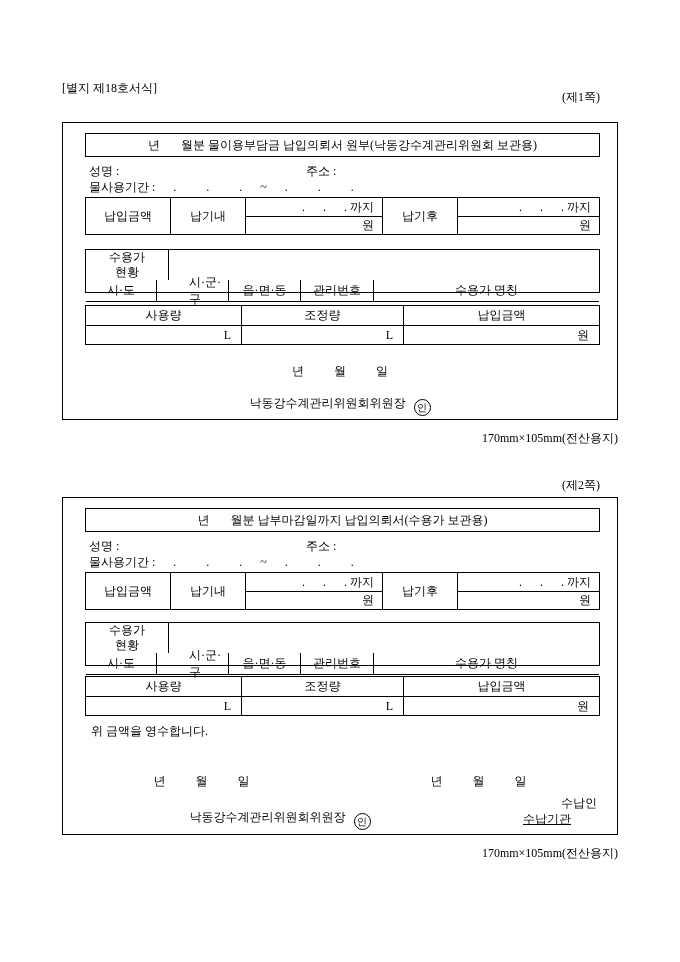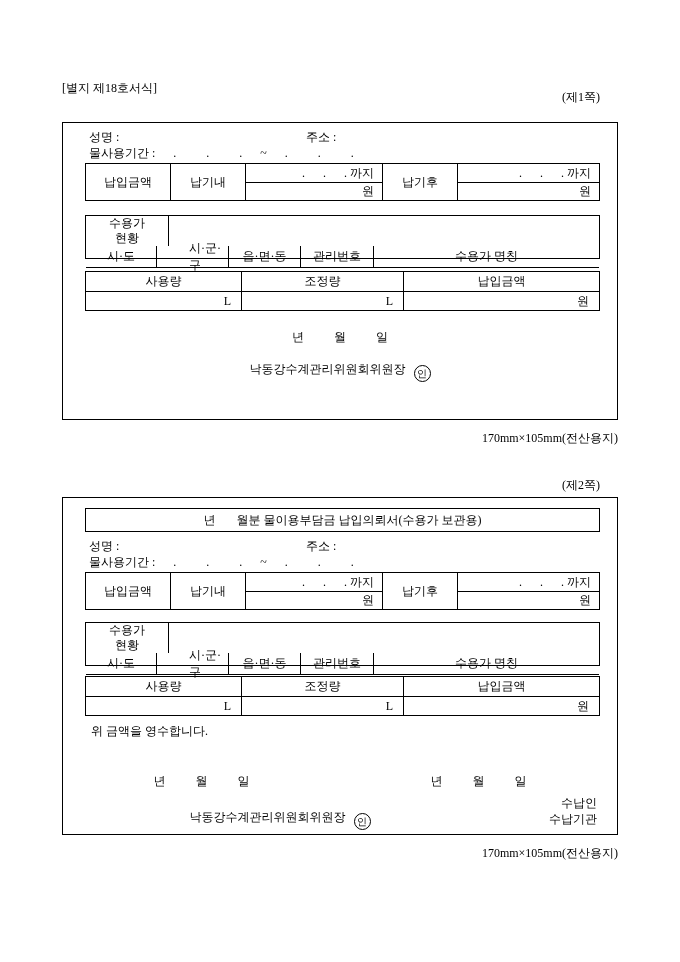--- a/index.html
+++ b/index.html
@@ -73,31 +73,32 @@
   }
 
   .notice-row { display: flex; margin: 8px 0 0 26px; height: 45px; }
   .notice-left { width: 300px; line-height: 15px; }
   .notice-right { padding-left: 2px; line-height: 15px; }
   .f2-dates { display: flex; margin-top: 4px; height: 16px; }
   .f2-dates > div { flex: 1; text-align: center; white-space: pre; }
   .receiver-row { text-align: right; padding-right: 20px; margin-top: 6px; height: 15px; }
   .bottom-row { display: flex; margin-top: 0px; align-items: center; height: 18px; }
   .bottom-left { flex: 1; text-align: center; }
-  .bottom-right { width: 120px; text-align: right; padding-right: 20px; }
+  .bottom-right { width: 120px; text-align: center; padding-right: 20px; text-decoration: underline; }
 </style>
 </head>
 <body>
 
 <div class="page">
 
   <div class="form-ref">[별지 제18호서식]</div>
   <div class="marker m1">(제1쪽)</div>
 
   <div class="form-box fb1">
+    <div class="title-box">년       월분 물이용부담금 납입의뢰서 원부(낙동강수계관리위원회 보관용)</div>
 
     <div class="name-row">
       <span class="name-label">성명 :</span>
       <span>주소 :</span>
     </div>
 
     <div class="period-row"><span>물사용기간 :</span><span>      .          .          .      </span><span>~</span><span>      .          .          .</span></div>
 
     <div class="pay-table">
       <div class="pay-cell c-amount">납입금액</div>
@@ -152,21 +153,21 @@
     <div class="center-line f1-date">년          월          일</div>
 
     <div class="center-line f1-chair"><span>낙동강수계관리위원회위원장</span><span class="seal">인</span></div>
   </div>
 
   <div class="paper-note pn1">170mm×105mm(전산용지)</div>
 
   <div class="marker m2">(제2쪽)</div>
 
   <div class="form-box fb2">
-    <div class="title-box">년       월분 물이용부담금 납입의뢰서(수용가 보관용)</div>
+    <div class="title-box">년       월분 납부마감일까지 납입의뢰서(수용가 보관용)</div>
 
     <div class="name-row">
       <span class="name-label">성명 :</span>
       <span>주소 :</span>
     </div>
 
     <div class="period-row"><span>물사용기간 :</span><span>      .          .          .      </span><span>~</span><span>      .          .          .</span></div>
 
     <div class="pay-table">
       <div class="pay-cell c-amount">납입금액</div>

